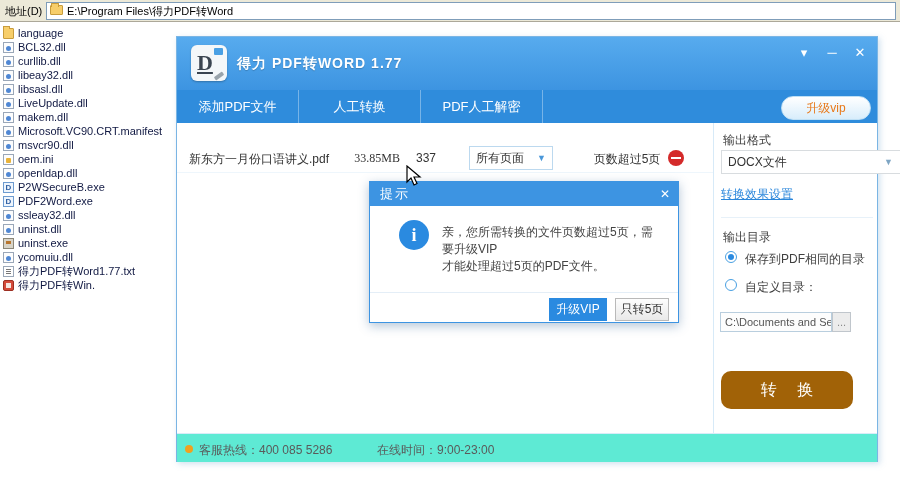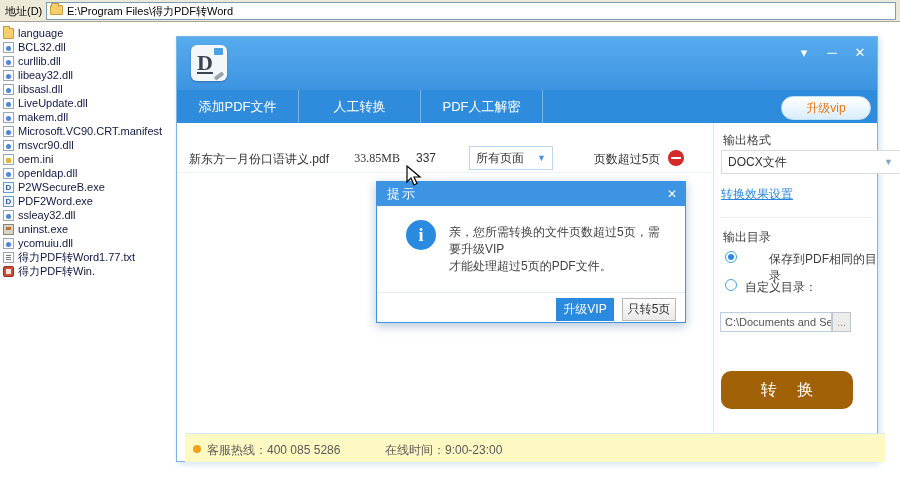--- a/index.html
+++ b/index.html
@@ -103,29 +103,29 @@
     border:1px solid #b9cede; background:#fdfdfd; font-size:11px; color:#555;
     line-height:18px; padding-left:4px; white-space:nowrap; overflow:hidden; }
   #dir-browse { position:absolute; left:655px; top:275px; width:19px; height:20px;
     border:1px solid #c0c6cc; background:#ececec; color:#8a8a8a; font-size:11px;
     text-align:center; line-height:18px; cursor:pointer; }
   #convert-btn { position:absolute; left:544px; top:334px; width:132px; height:38px;
     background:#a16207; border-radius:10px; color:#fff; font-size:16px; letter-spacing:8px;
     text-align:center; line-height:38px; text-indent:8px; cursor:pointer; }
 
   
-  #statusbar { position:absolute; left:8px; top:396px; width:100%; height:29px;
-    border-top:1px solid #d9ebf8; background:#fef9c3; font-size:12px; color:#5a5a5a; }
+  #statusbar { position:absolute; left:0; top:396px; width:100%; height:29px;
+    border-top:1px solid #d9ebf8; background:#5eead4; font-size:12px; color:#5a5a5a; }
   #status-dot { position:absolute; left:8px; top:11px; width:8px; height:8px; border-radius:50%; background:#f0a11e; }
   #hotline { position:absolute; left:22px; top:8px; }
   #online-time { position:absolute; left:200px; top:8px; }
 
   
   #dialog { position:absolute; left:192px; top:144px; width:310px; height:142px; background:#fff;
-    border:1px solid #3d94e2; box-shadow:0 3px 10px rgba(40,90,140,.35); z-index:20;margin-left:7px; }
+    border:1px solid #3d94e2; box-shadow:0 3px 10px rgba(40,90,140,.35); z-index:20; }
   #dlg-title { position:absolute; left:0; top:0; width:100%; height:24px; background:#3d94e2;
     color:#fff; font-size:13px; line-height:24px; padding-left:10px; letter-spacing:2px; }
   #dlg-close { position:absolute; right:8px; top:0; color:#fff; font-size:12px; line-height:24px; cursor:pointer; }
   #dlg-info { position:absolute; left:29px; top:38px; width:30px; height:30px; border-radius:50%;
     background:#2a8ae0; color:#fff; font-family:"Liberation Serif",serif; font-weight:bold;
     font-size:18px; text-align:center; line-height:30px; }
   #dlg-msg { position:absolute; left:72px; top:42px; width:220px; font-size:12px;
     color:#444; line-height:17px; }
   #dlg-sep { position:absolute; left:0; top:110px; width:100%; height:1px; background:#e4eef7; }
   #dlg-vip { position:absolute; left:179px; top:116px; width:58px; height:23px; background:#2a8ae0;
@@ -196,20 +196,24 @@
     </div>
   <div class="file-item">
       <span class="fi icon-exe"></span>
       <span>PDF2Word.exe</span>
     </div>
   <div class="file-item">
       <span class="fi icon-dll"></span>
       <span>ssleay32.dll</span>
     </div>
   <div class="file-item">
+      <span class="fi icon-dll"></span>
+      <span>uninst.dll</span>
+    </div>
+  <div class="file-item">
       <span class="fi icon-setup"></span>
       <span>uninst.exe</span>
     </div>
   <div class="file-item">
       <span class="fi icon-dll"></span>
       <span>ycomuiu.dll</span>
     </div>
   <div class="file-item">
       <span class="fi icon-txt"></span>
       <span>得力PDF转Word1.77.txt</span>
@@ -221,20 +225,21 @@
 </div>
 
 <div id="app">
 
   <div id="app-header">
     <div id="app-logo">
       <span class="d">D</span>
       <span class="tab1"></span>
       <span class="pen"></span>
     </div>
+    <div id="app-title">得力 PDF转WORD 1.77</div>
     <div id="ctl-menu" class="winctl">▾</div>
     <div id="ctl-min" class="winctl">─</div>
     <div id="ctl-close" class="winctl">✕</div>
   </div>
 
   <div id="tabbar">
     <div class="tab tab0">添加PDF文件</div>
     <div class="tab tab1p">人工转换</div>
     <div class="tab tab2p">PDF人工解密</div>
     <div id="vip-btn">升级vip</div>
@@ -256,21 +261,21 @@
   <div id="vdivider"></div>
   <span class="rp-label" style="left:546px;top:95px;">输出格式</span>
   <div id="fmt-select">
     <span>DOCX文件</span>
     <span class="arr">▼</span>
   </div>
   <span id="fx-link">转换效果设置</span>
   <div id="rp-div"></div>
   <span class="rp-label" style="left:546px;top:192px;">输出目录</span>
   <div class="radio sel" style="left:548px;top:214px;"></div>
-  <span class="radio-label" style="left:568px;top:214px;margin-left:24px;">保存到PDF相同的目录</span>
+  <span class="radio-label" style="left:568px;top:214px;">保存到PDF相同的目录</span>
   <div class="radio" style="left:548px;top:242px;"></div>
   <span class="radio-label" style="left:568px;top:242px;">自定义目录：</span>
   <div id="dir-input">C:\Documents and Set</div>
   <div id="dir-browse">...</div>
   <div id="convert-btn">转 换</div>
 
   <div id="statusbar">
     <div id="status-dot"></div>
     <span id="hotline">客服热线：400 085 5286</span>
     <span id="online-time">在线时间：9:00-23:00</span>

